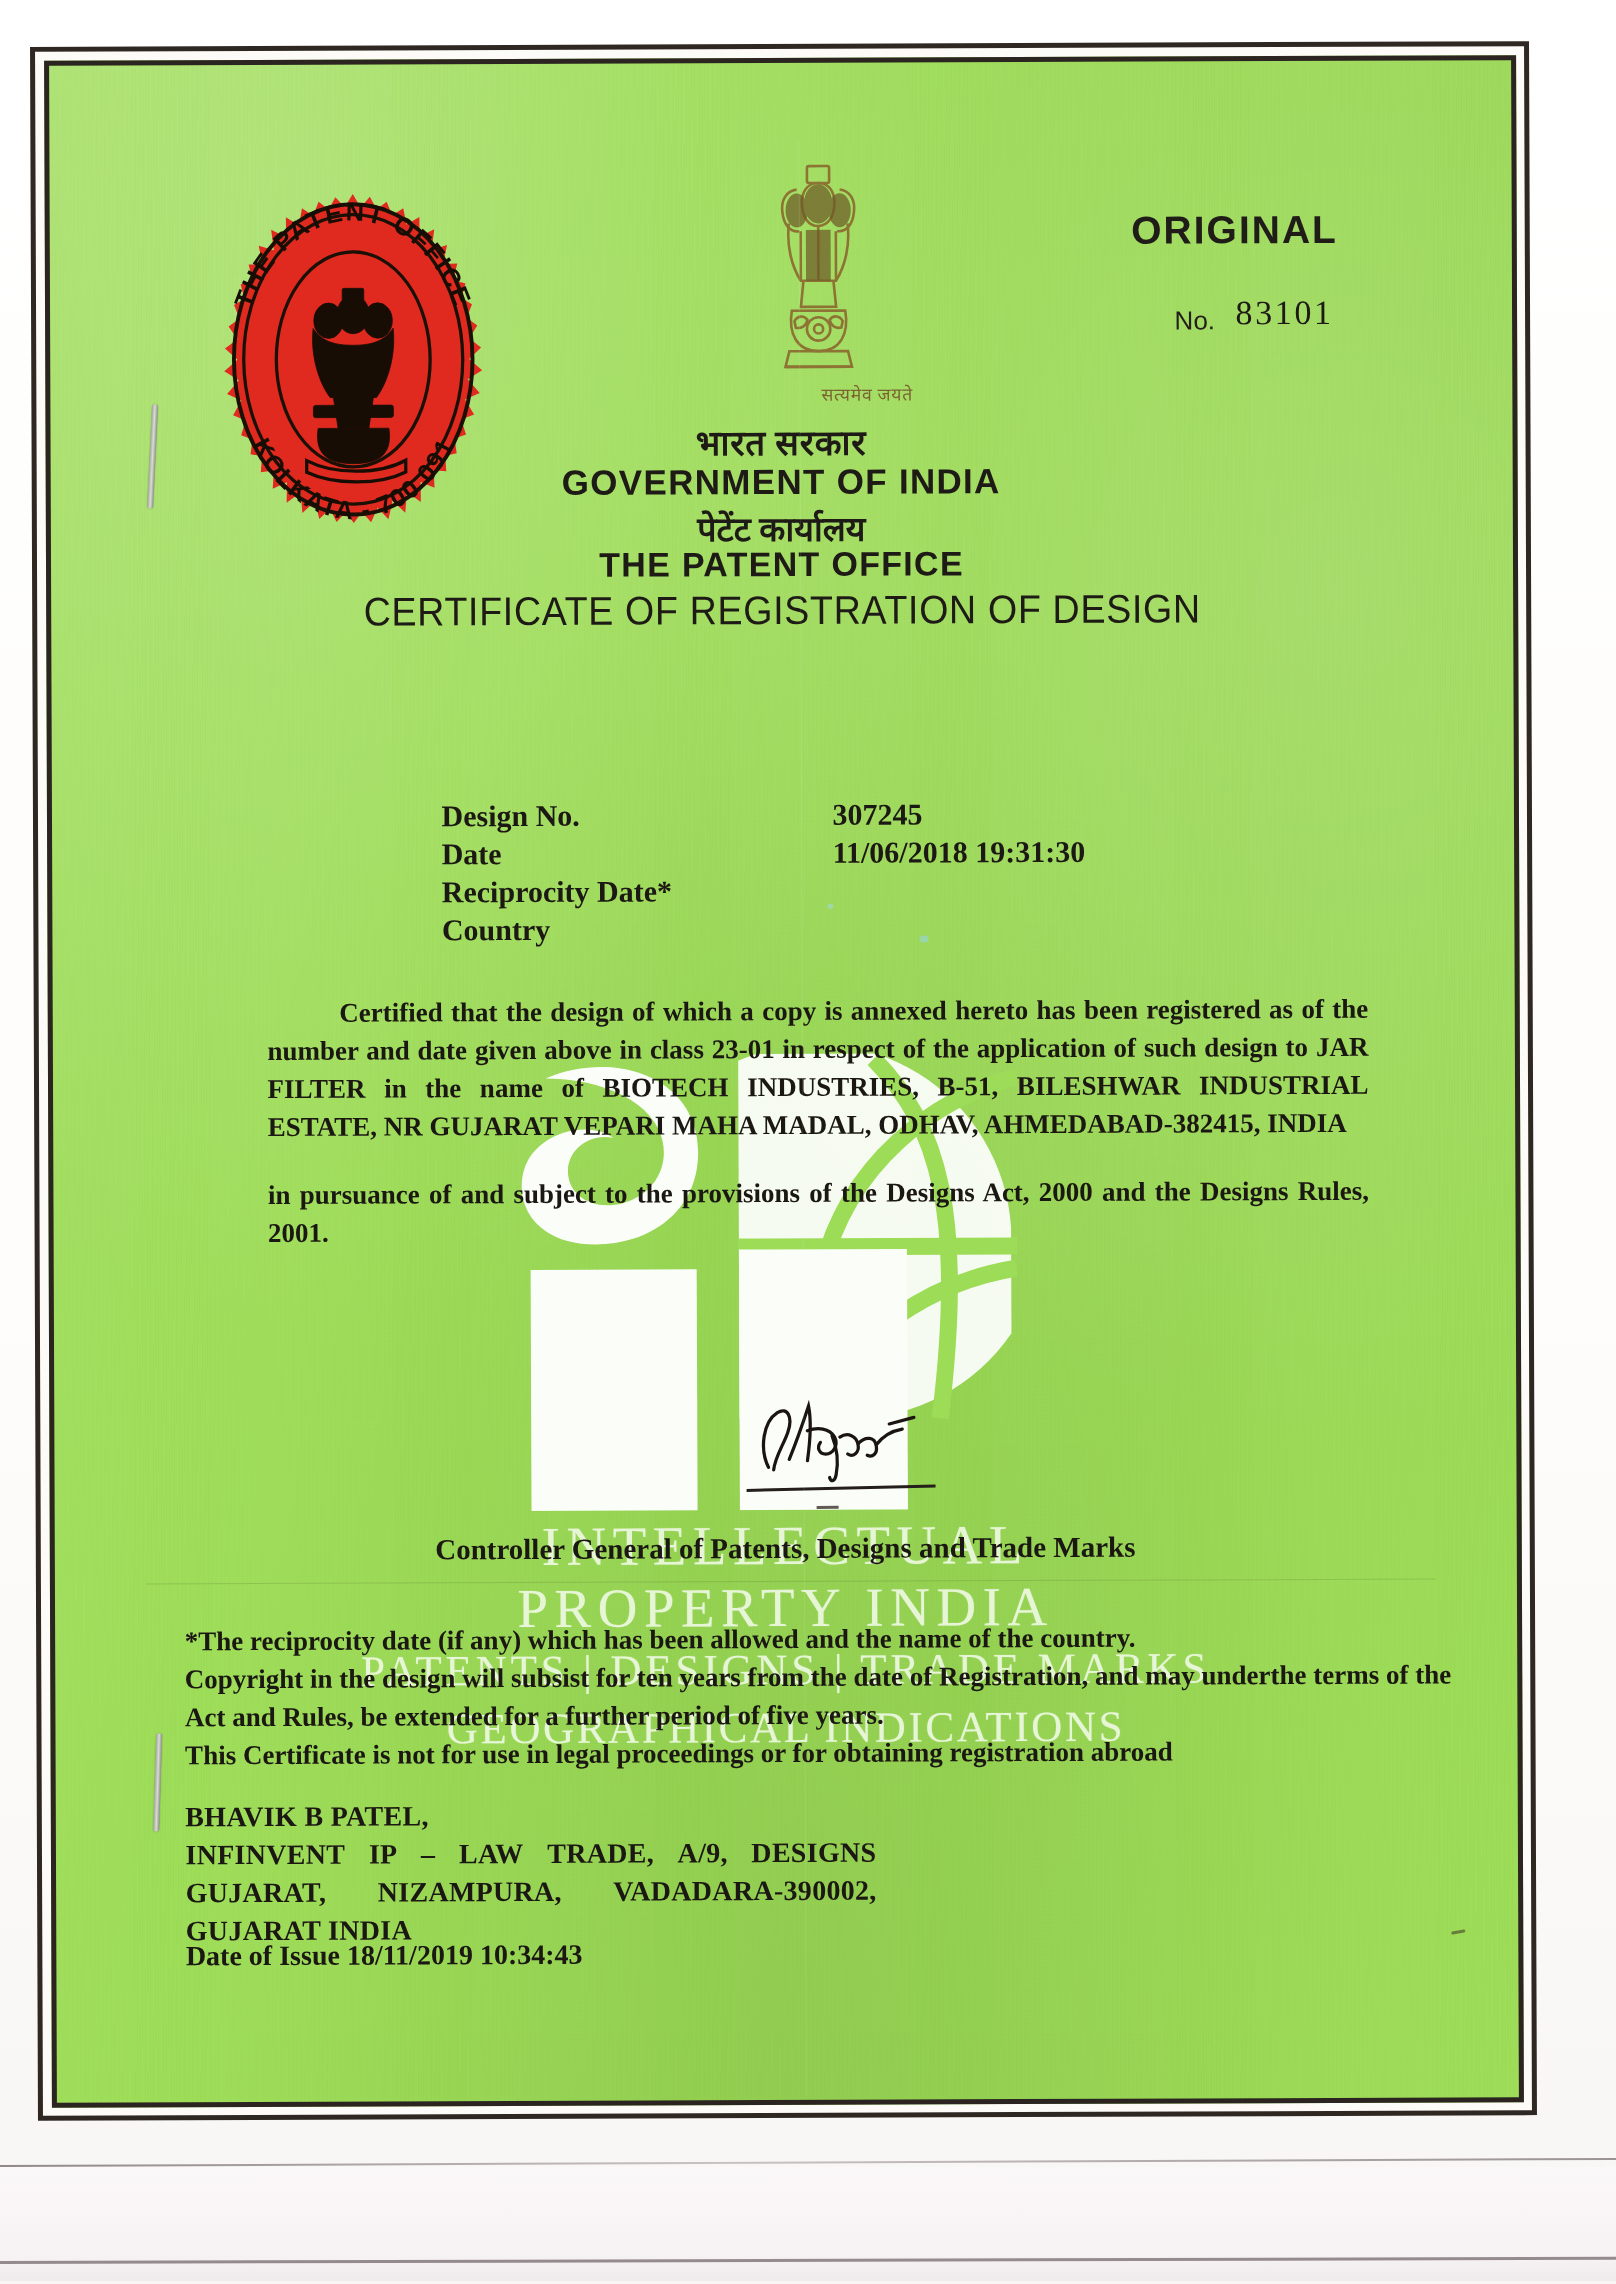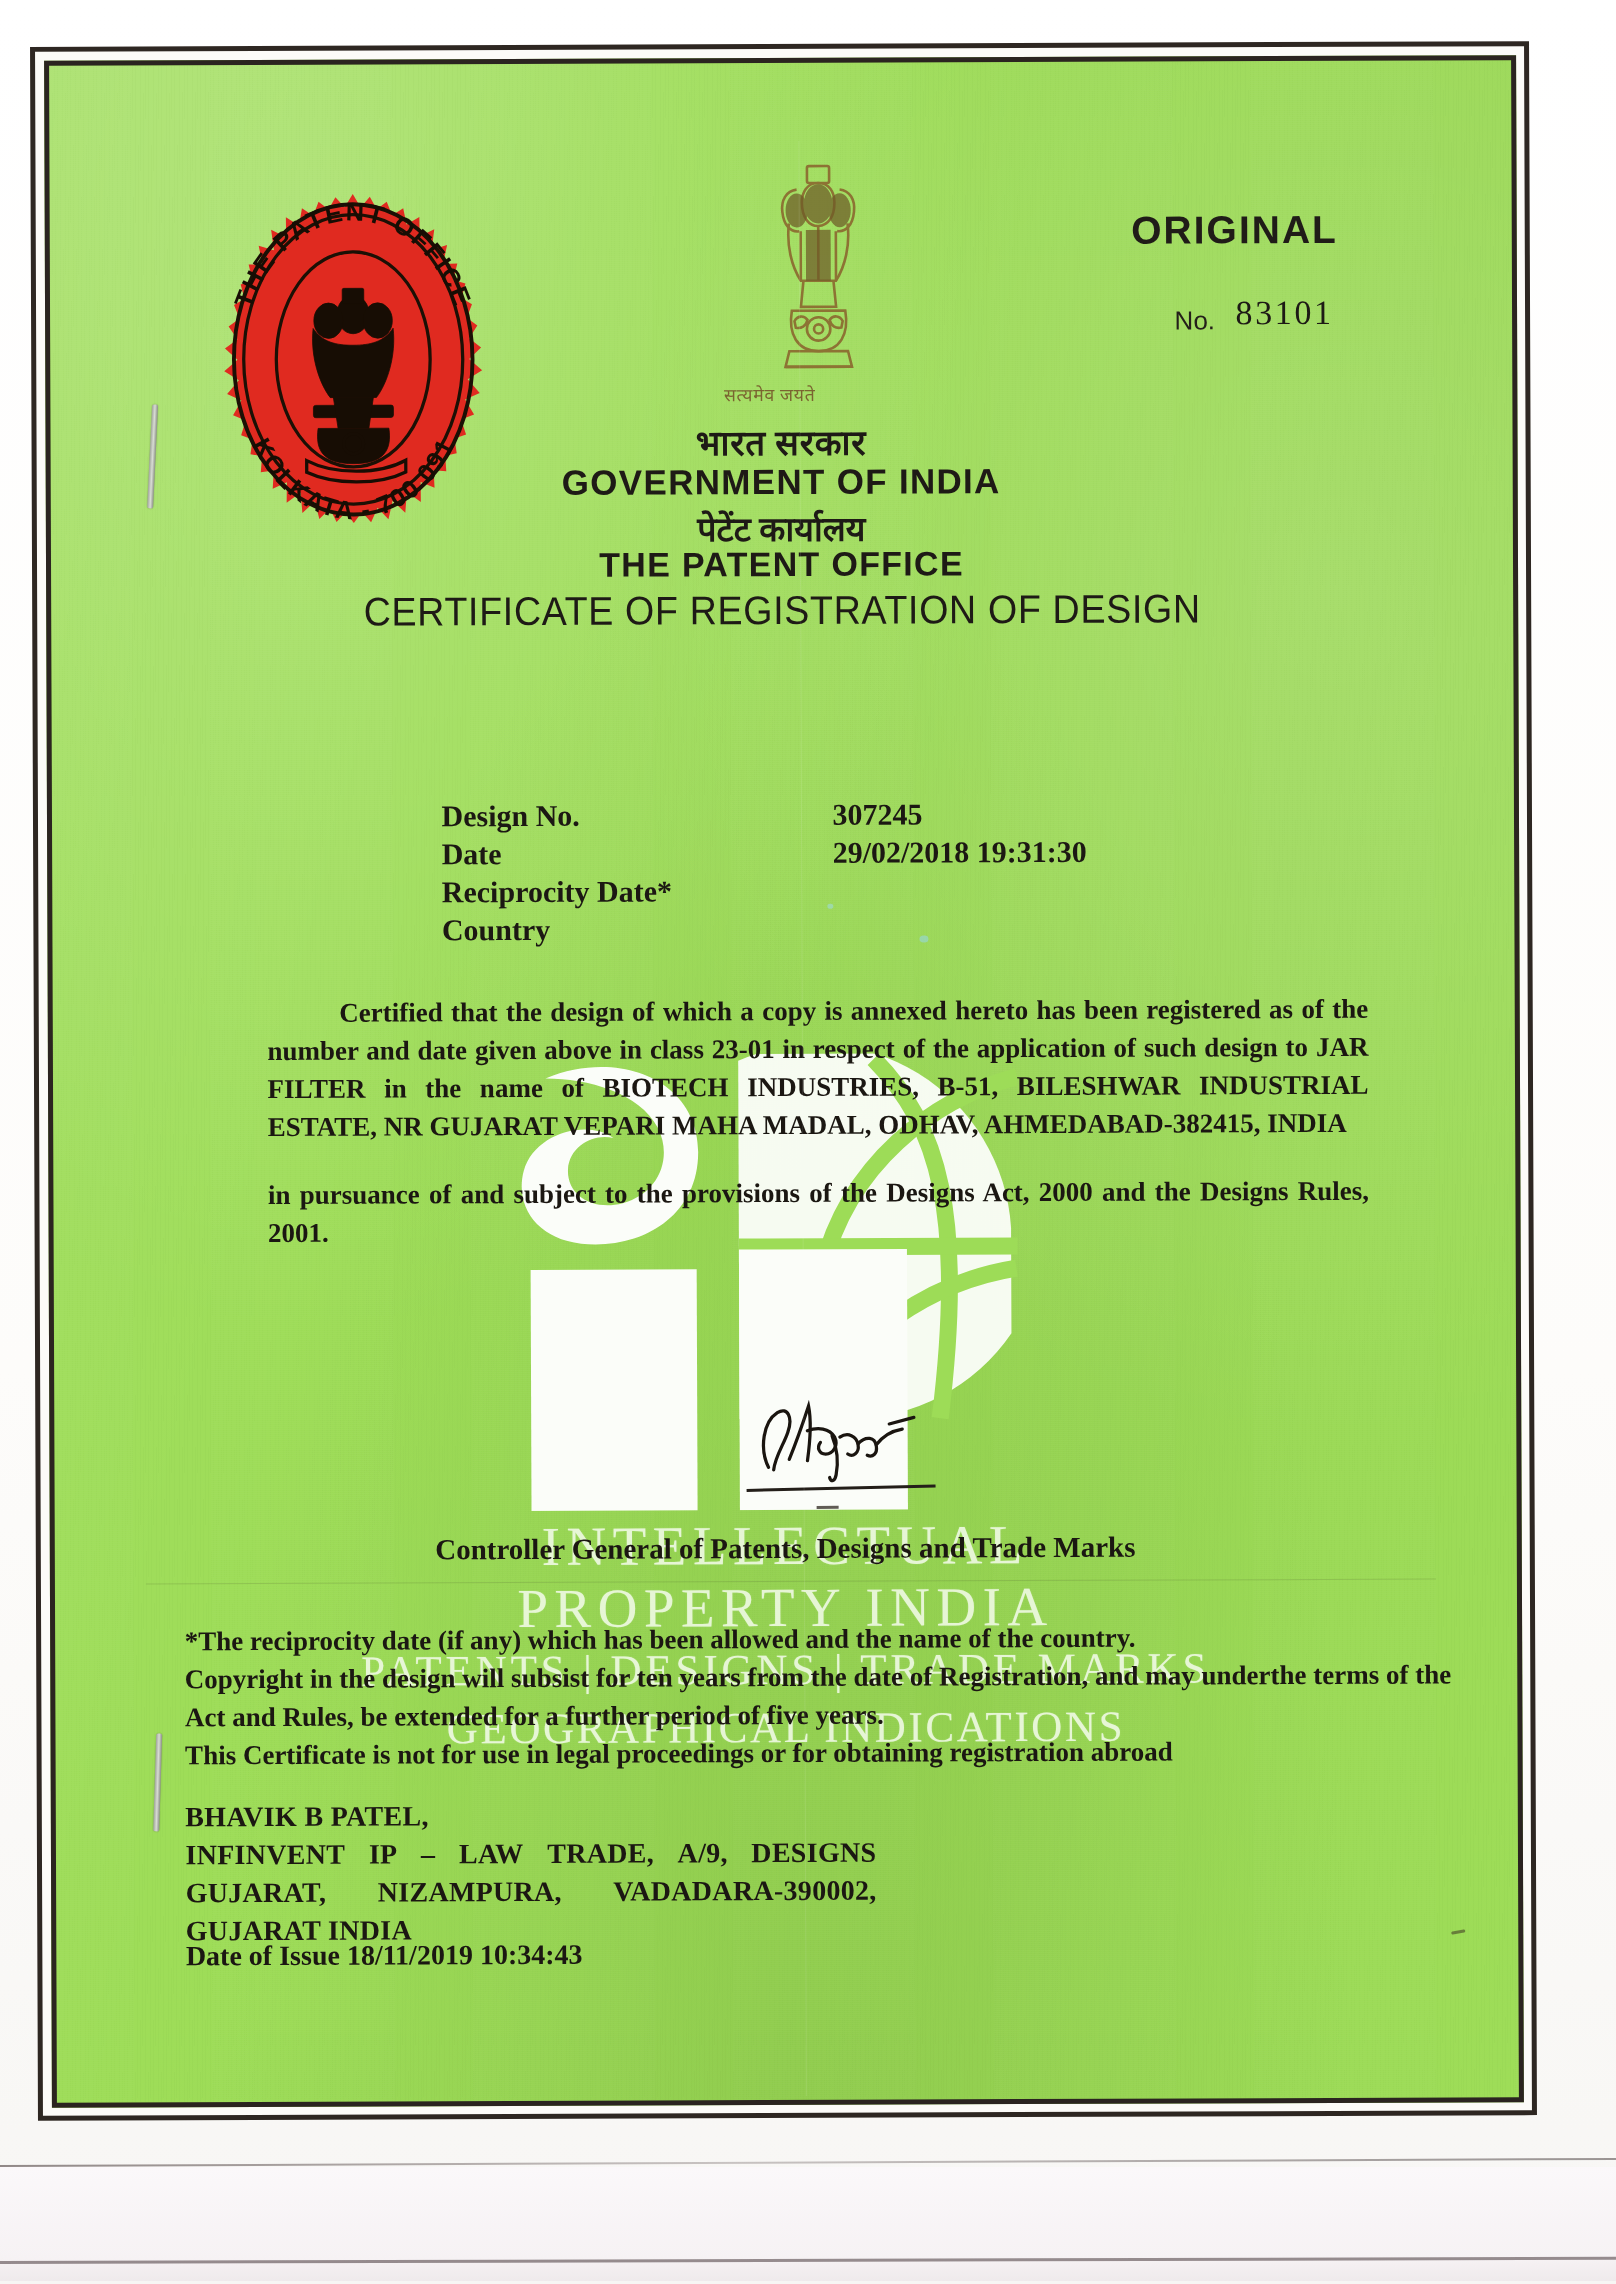--- a/index.html
+++ b/index.html
@@ -79,21 +79,21 @@
   #watermark-text .wm2{font-size:55px;line-height:64px;letter-spacing:6.5px;}
   #watermark-text .wm3{font-size:43px;line-height:60px;letter-spacing:3.9px;}
   #watermark-text .wm4{font-size:43px;line-height:55px;letter-spacing:2.6px;}
 
   
   #seal{position:absolute;left:140px;top:109px;width:326px;height:365px;z-index:6;}
 
   
   #emblem{position:absolute;left:674px;top:98px;width:189px;height:228px;z-index:5;}
   #emblem-motto{
-    position:absolute;left:674px;top:319px;width:189px;z-index:5;text-align:left;
+    position:absolute;left:674px;top:319px;width:189px;z-index:5;text-align:right;
     font-family:"Liberation Serif",serif;font-size:17.6px;color:#7a6430;letter-spacing:0.7px;
   }
 
   
   #original-label{
     position:absolute;left:1082px;top:147px;z-index:6;
     font-family:"Liberation Sans",sans-serif;font-weight:bold;font-size:39px;
     letter-spacing:2px;color:#201c18;
   }
   #no-label{
@@ -316,21 +316,21 @@
 
     <div id="details">
       <table>
         <tbody>
             <tr>
           <td class="k">Design No.</td>
           <td>307245</td>
         </tr>
         <tr>
           <td class="k">Date</td>
-          <td>29/02/2018 19:31:30</td>
+          <td>11/06/2018 19:31:30</td>
         </tr>
         <tr>
           <td class="k">Reciprocity Date*</td>
           <td></td>
         </tr>
         <tr>
           <td class="k">Country</td>
           <td></td>
         </tr>
       </tbody>

